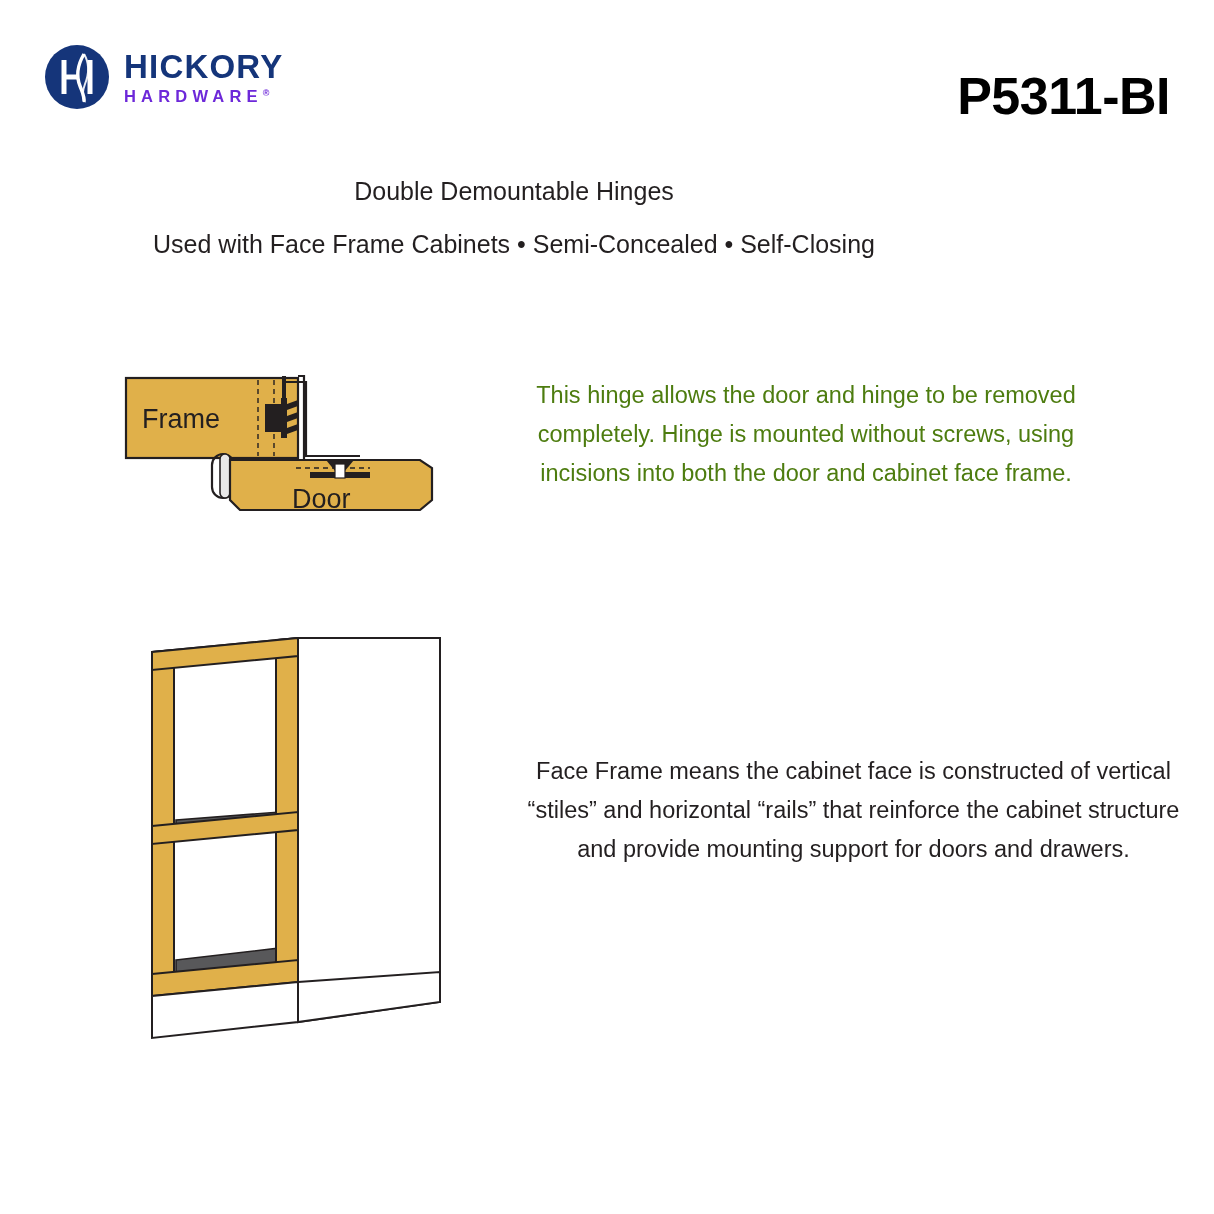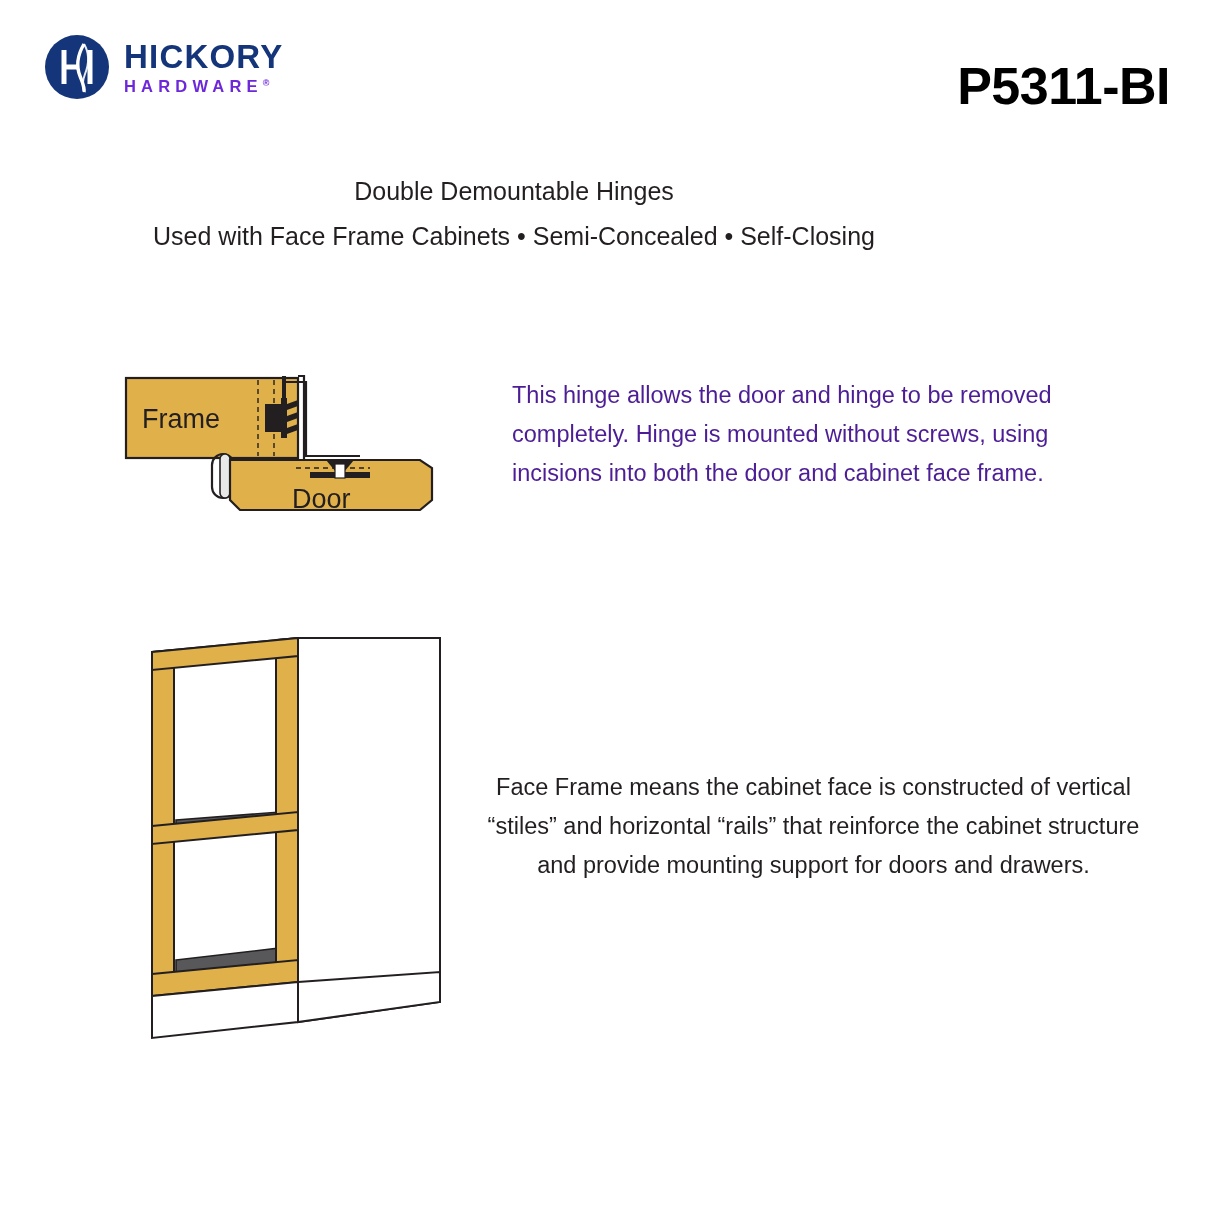--- a/index.html
+++ b/index.html
@@ -12,21 +12,21 @@
     height: 1214px;
     font-family: "Liberation Sans", sans-serif;
     color: #231f20;
     position: relative;
     overflow: hidden;
   }
 
   
   .header {
     position: absolute;
-    top: 30px;
+    top: 40px;
     left: 44px;
     right: 44px;
     height: 80px;
   }
   .brand {
     position: absolute;
     left: 0;
     top: 4px;
     display: flex;
     align-items: center;
@@ -79,60 +79,59 @@
   }
   .title-line-1 {
     font-size: 25px;
     color: #231f20;
     line-height: 1.25;
   }
   .title-line-2 {
     font-size: 25px;
     color: #231f20;
     line-height: 1.25;
-    margin-top: 14px;
+    margin-top: 22px;
   }
 
   
   .row1-figure {
     position: absolute;
     left: 120px;
     top: 360px;
     width: 380px;
     height: 210px;
   }
   .row1-text {
     position: absolute;
-    left: 512px;
+    left: 500px;
     top: 376px;
     width: 612px;
-    text-align: left;
+    text-align: center;
     font-size: 23.5px;
     line-height: 1.65;
-    color: #4c1d95;
+    color: #4d7c0f;
   }
 
   
   .row2-figure {
     position: absolute;
     left: 130px;
     top: 630px;
     width: 330px;
     height: 430px;
   }
   .row2-text {
     position: absolute;
-    left: 476px;
+    left: 516px;
     top: 752px;
     width: 675px;
     text-align: center;
     font-size: 23.5px;
     line-height: 1.65;
     color: #231f20;
-    margin-top: 16px;
   }
 
   .fig-label {
     font-size: 27px;
     fill: #231f20;
     font-family: "Liberation Sans", sans-serif;
   }
 </style>
 </head>
 <body>

